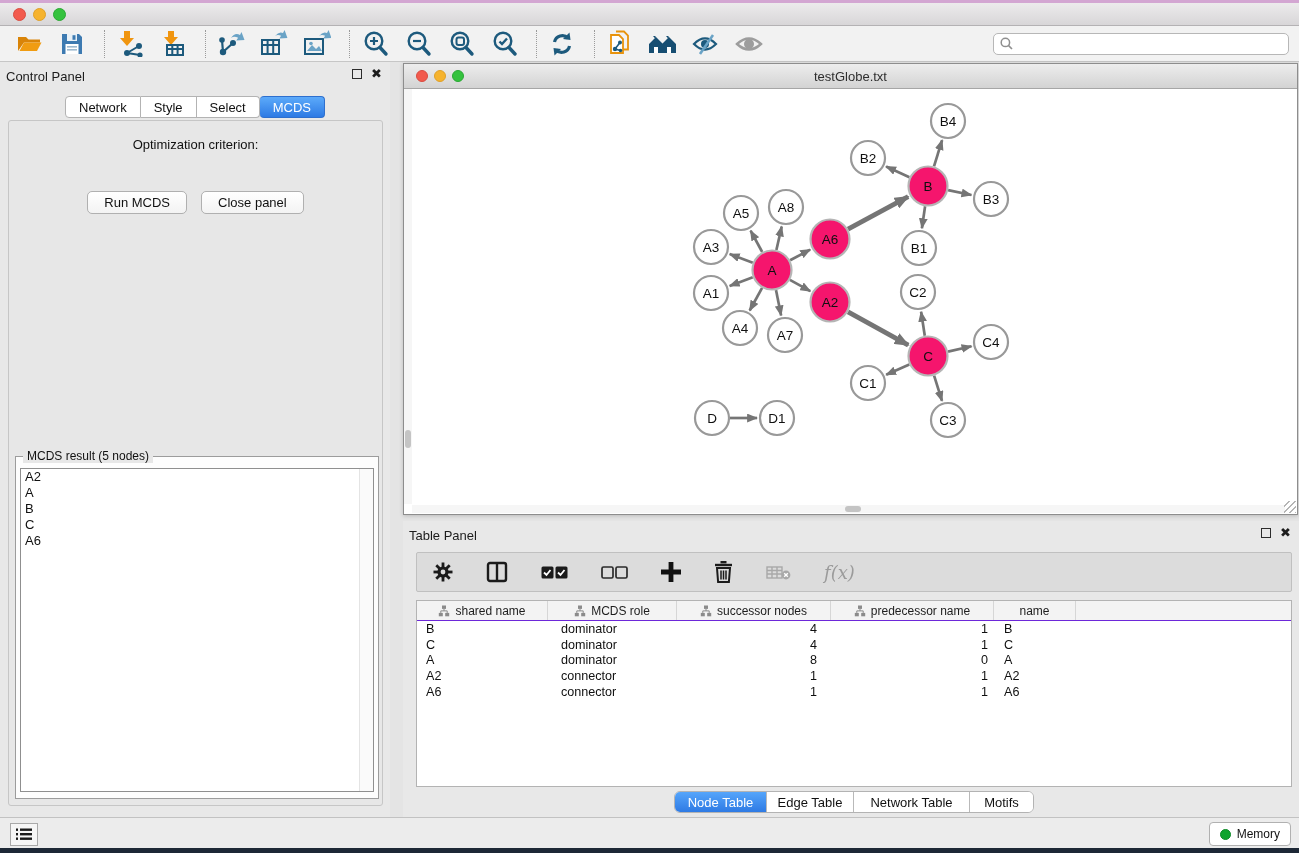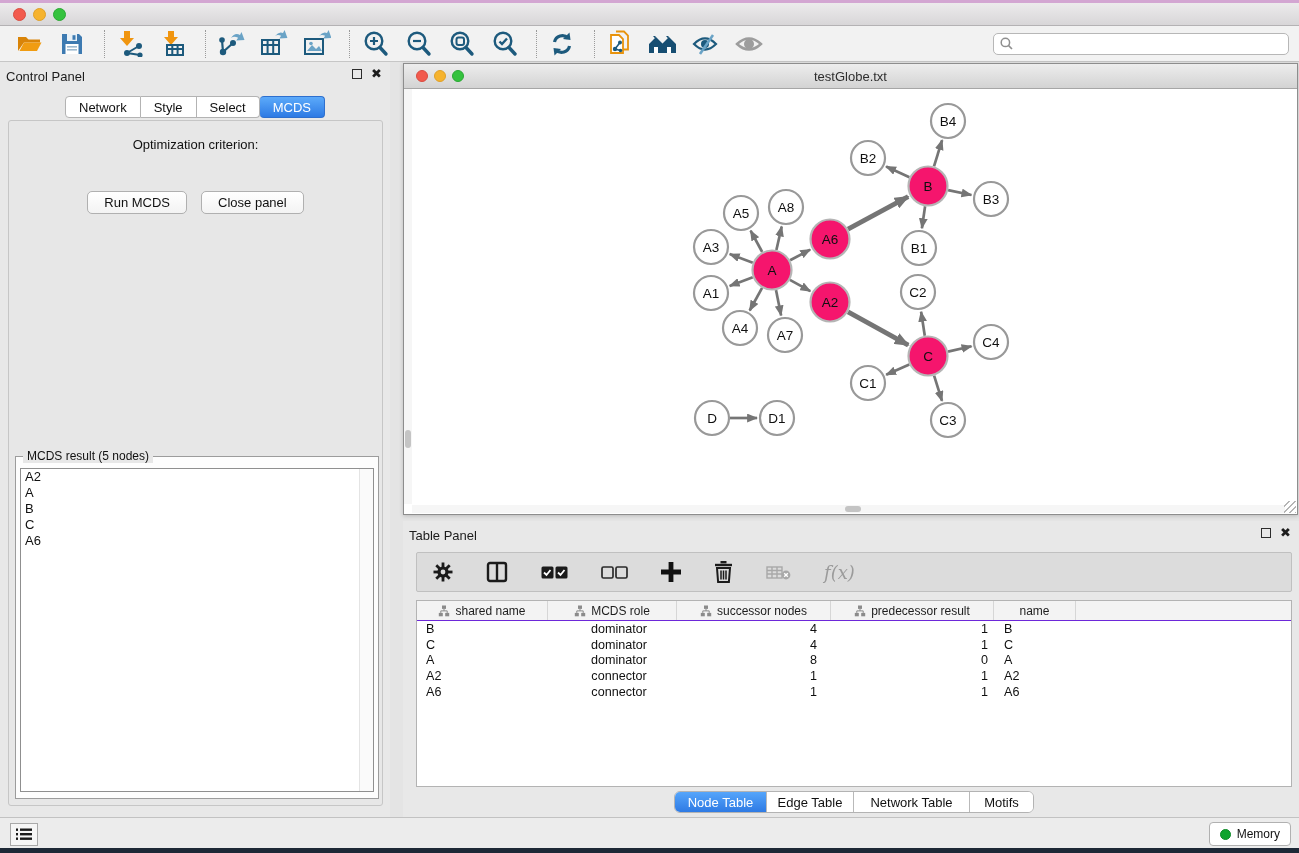--- a/index.html
+++ b/index.html
@@ -87,21 +87,21 @@
   .tp-ic { display:flex; align-items:center; justify-content:center; height:28px; }
   .fx-label { font-family:"DejaVu Serif", serif; font-style:italic; font-size:18px; color:#9b9b9b; }
   .tp-table { position:absolute; left:13px; right:7px; top:79px; height:187px; background:#fff; border:1px solid #b3b3b3; }
   .thead { display:flex; height:20px; background:#f3f3f3; border-bottom:1px solid #6d28d9; }
   .th { display:flex; align-items:center; justify-content:center; gap:5px; font-size:12px; color:#1d1d1d;
     border-right:1px solid #d6d6d6; }
   .th.c1{width:131px;} .th.c2{width:129px;} .th.c3{width:154px;} .th.c4{width:163px;} .th.c5{width:82px;} .th.rest{flex:1; border-right:none;}
   .trow { display:flex; height:15.7px; align-items:center; }
   .tcell { font-size:12.6px; color:#101010; overflow:hidden; white-space:nowrap; }
   .tcell.c1 { width:131px; padding-left:9px; }
-  .tcell.c2 { width:129px; padding-left:13px;text-align:center; }
+  .tcell.c2 { width:129px; padding-left:13px; }
   .tcell.c3 { width:154px; text-align:right; padding-right:14px; }
   .tcell.c4 { width:163px; text-align:right; padding-right:6px; }
   .tcell.c5 { width:82px; padding-left:10px; }
   .tp-tabs { position:absolute; left:271px; top:270px; height:22px; display:flex;
     border:1px solid #b3b3b3; border-radius:6px; overflow:hidden; background:#fff; }
   .tp-tab { font-size:13px; color:#111; background:#fff; display:flex; align-items:center; justify-content:center;
     border-right:1px solid #b9b9b9; }
   .tp-tab:last-child { border-right:none; }
   .tp-tab.w1{width:92px;} .tp-tab.w2{width:87px;} .tp-tab.w3{width:116px;} .tp-tab.w4{width:63px;}
   .tp-tab.active { background:linear-gradient(#55a5fb,#2e7ae4); color:#fff; }
@@ -537,21 +537,21 @@
             </svg>
           <span>successor nodes</span>
         </div>
         <div class="th c4">
           <svg width="12" height="12" viewBox="0 0 12 12">
               <rect x="4" y="0.5" width="4" height="3.4" fill="#8b8b8b"></rect>
               <path d="M6 3.9 v2 M2.8 5.9 h6.4 M2.8 5.9 v2 M9.2 5.9 v2" stroke="#8b8b8b" fill="none"></path>
               <rect x="0.8" y="7.9" width="4" height="3.4" fill="#8b8b8b"></rect>
               <rect x="7.2" y="7.9" width="4" height="3.4" fill="#8b8b8b"></rect>
             </svg>
-          <span>predecessor result</span>
+          <span>predecessor name</span>
         </div>
         <div class="th c5">
           <span>name</span>
         </div>
         <div class="th rest"></div>
       </div>
       <div>
           <div class="trow">
             <div class="tcell c1">B</div>
             <div class="tcell c2">dominator</div>

